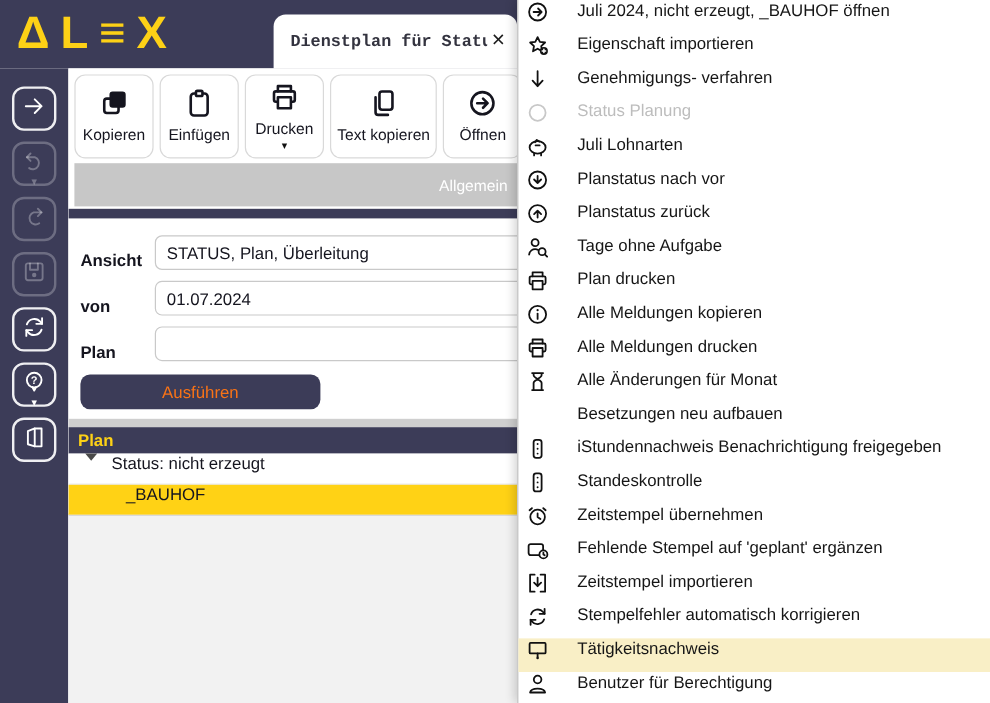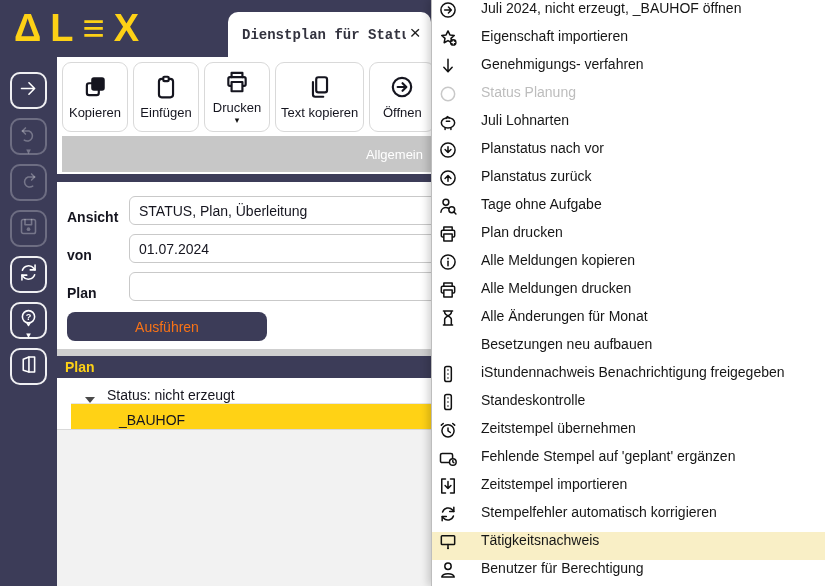--- a/index.html
+++ b/index.html
@@ -29,21 +29,21 @@
   .tb-caret{font-size:9px;line-height:1;margin-top:1px;color:#111;}
   .group-bar{height:36px;background:#c7c7c7;margin-left:5px;color:#ffffff;font-size:13px;display:flex;align-items:center;justify-content:flex-end;padding-right:8px;}
   .navy-sep{height:8px;background:#3c3c58;margin-top:2px;flex:none;}
   .form{padding:14px 0 0 10px;}
   .form-row{display:flex;align-items:flex-end;margin-bottom:9px;}
   .form-label{width:62px;flex:none;font-size:14px;font-weight:bold;color:#15151f;}
   .form-input{width:330px;height:29px;flex:none;border:1px solid #c9c9c9;border-radius:6px;padding:0 9px;font-size:14px;color:#15151f;font-family:inherit;box-sizing:border-box;background:#fff;}
   .submit{margin:2px 0 0 10px;width:200px;height:29px;background:#3c3c58;color:#f97316;border:none;border-radius:8px;font-size:14px;font-family:inherit;}
   .gray-sep{height:7px;background:#cfcfcf;margin-top:8px;flex:none;}
   .tree-header{height:22px;flex:none;background:#3c3c58;color:#fdd116;font-weight:bold;font-size:14px;display:flex;align-items:center;padding-left:8px;}
-  .tree-row{height:25px;flex:none;display:flex;align-items:flex-end;font-size:14px;color:#15151f;background:#fff;border-bottom:1px solid #e6e6e6;margin-left:14px;}
+  .tree-row{height:25px;flex:none;display:flex;align-items:flex-start;font-size:14px;color:#15151f;background:#fff;border-bottom:1px solid #e6e6e6;}
   .tree-row.selected{background:#ffd215;border-bottom-color:#ffd215;height:24px;}
   .tree-caret{width:0;height:0;border-left:5px solid transparent;border-right:5px solid transparent;border-top:6px solid #4a4a4a;margin:0 12px 0 14px;}
   .tree-rest{flex:1;background:#f2f2f2;border-top:1px solid #d9d9d9;}
   
   .menu{position:absolute;left:431px;top:0;width:394px;height:586px;background:#ffffff;border-left:1px solid #bdbdbd;box-shadow:-3px 0 8px rgba(0,0,0,0.18);display:flex;flex-direction:column;box-sizing:border-box;}
   .menu-item{height:28px;flex:none;display:flex;align-items:flex-start;padding-left:6px;gap:23px;font-size:14px;color:#161616;white-space:nowrap;overflow:hidden;}
   .menu-icon{width:20px;height:20px;flex:none;color:#111;display:flex;align-items:center;justify-content:center;}
   .menu-icon svg{width:20px;height:20px;}
   .menu-item.disabled{color:#bdbdbd;}
   .menu-item.disabled .menu-icon{color:#c8c8c8;}

